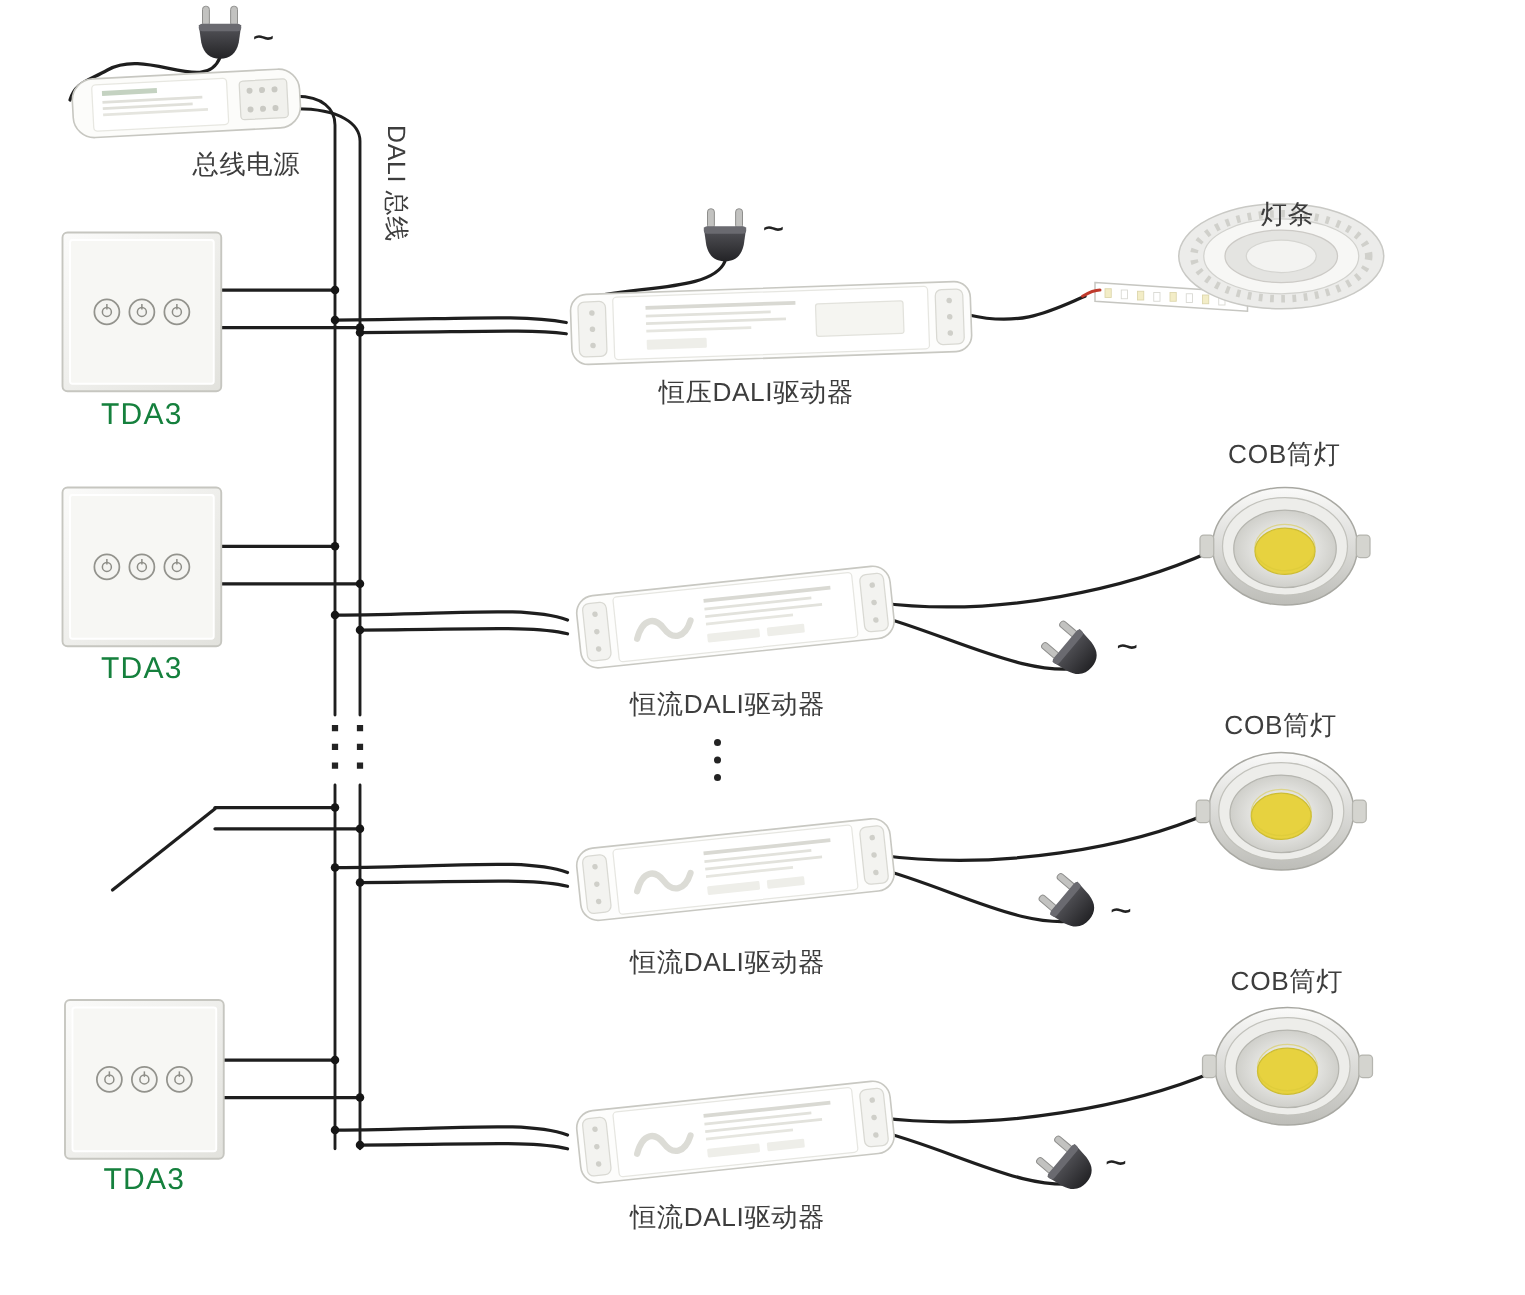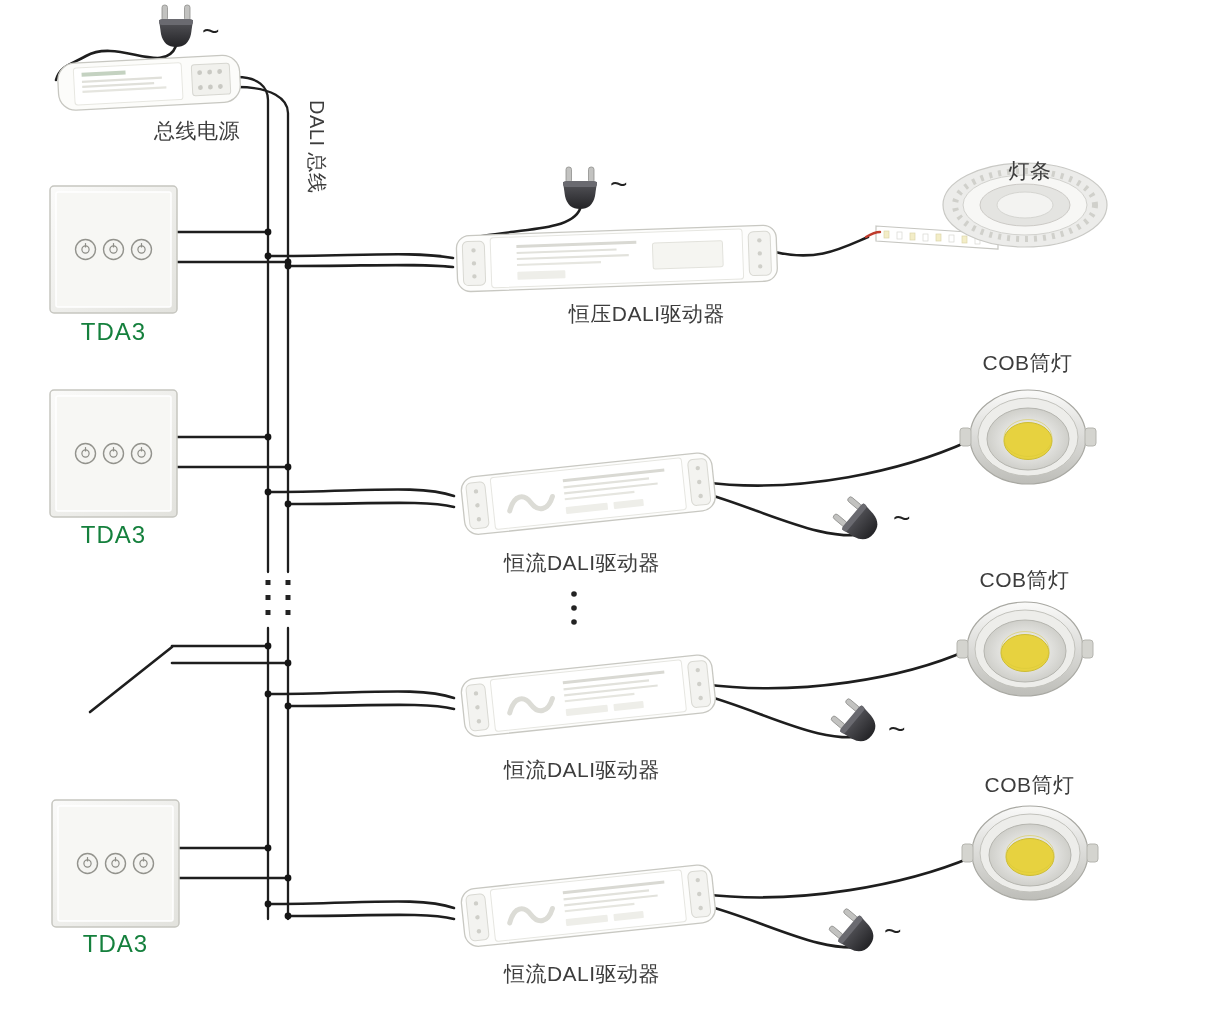--- a/index.html
+++ b/index.html
@@ -239,21 +239,21 @@
   <use href="#cob" transform="translate(1030,853)"></use>
 </svg>
 
 <div class="lbl" style="left:58px;top:117px;width:182px;text-align:right;">总线电源</div>
 <div class="lbl vert" style="left:330px;top:100px;">DALI 总线</div>
 
 <div class="lbl lbl-model" style="left:50px;top:318px;width:127px;">TDA3</div>
 <div class="lbl lbl-model" style="left:50px;top:521px;width:127px;">TDA3</div>
 <div class="lbl lbl-model" style="left:52px;top:930px;width:127px;">TDA3</div>
 
-<div class="lbl" style="left:485px;top:300px;width:240px;text-align:right;">恒压DALI驱动器</div>
+<div class="lbl" style="left:485px;top:300px;width:240px;">恒压DALI驱动器</div>
 <div class="lbl" style="left:462px;top:549px;width:240px;">恒流DALI驱动器</div>
 <div class="lbl" style="left:462px;top:756px;width:240px;">恒流DALI驱动器</div>
 <div class="lbl" style="left:462px;top:960px;width:240px;">恒流DALI驱动器</div>
 
 <div class="lbl" style="left:975px;top:133px;width:110px;margin-top:24px;">灯条</div>
 <div class="lbl" style="left:960px;top:349px;width:135px;">COB筒灯</div>
 <div class="lbl" style="left:957px;top:566px;width:135px;">COB筒灯</div>
 <div class="lbl" style="left:962px;top:771px;width:135px;">COB筒灯</div>
 
 <div class="ac" style="left:202px;top:14px;">~</div>

